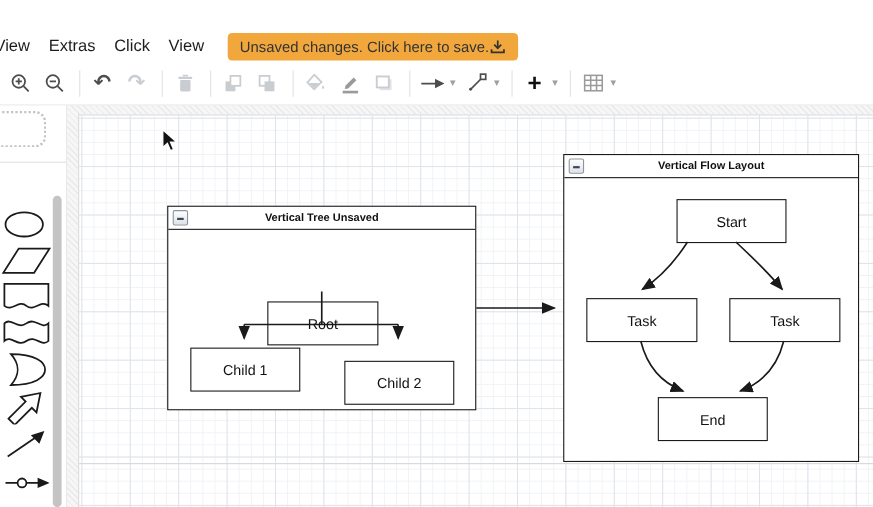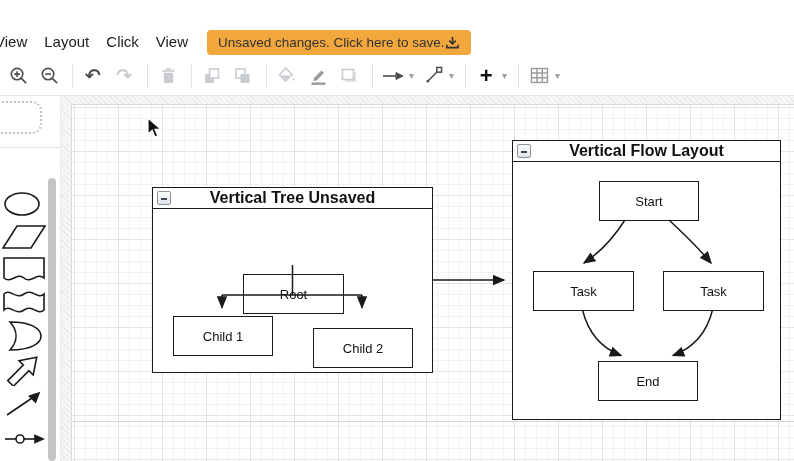--- a/index.html
+++ b/index.html
@@ -49,36 +49,36 @@
       linear-gradient(90deg, #dfe3ea 1px, transparent 1px),
       linear-gradient(#f0f2f6 1px, transparent 1px),
       linear-gradient(90deg, #f0f2f6 1px, transparent 1px);
     background-size:44px 44px,44px 44px,11px 11px,11px 11px;
     background-position:2px 2px; }
   .page-boundary { position:absolute; left:0; right:0; top:316px; height:1px; background:#d4d7db; }
 
   .dgm-container { position:absolute; background:#fff; border:1.5px solid #1a1a1a; }
   .dgm-titlebar { position:relative; height:21px; border-bottom:1.5px solid #1a1a1a;
     display:flex; align-items:center; justify-content:center; }
-  .dgm-title { font-size:16px; font-weight:600; color:#111; }
+  .dgm-title { font-size:10px; font-weight:600; color:#111; }
   .collapse-btn { position:absolute; left:4px; top:3px; width:14px; height:14px;
     border:1px solid #8d949e; background:linear-gradient(#fdfdfd,#dde3ea); border-radius:2px; }
   .collapse-btn::after { content:""; position:absolute; left:3px; top:6px; width:6px; height:2px; background:#3f4750; }
   .node { position:absolute; background:#fff; border:1.5px solid #1a1a1a;
     display:flex; align-items:center; justify-content:center; font-size:13px; color:#111; }
   .edges { position:absolute; left:0; top:0; pointer-events:none; }
   .cursor { position:absolute; left:86px; top:21px; pointer-events:none; }
 </style>
 </head>
 <body>
 
 <div class="menubar">
   <div class="menu-items">
     <span class="menu-item">View</span>
-    <span class="menu-item">Layout</span>
+    <span class="menu-item">Extras</span>
     <span class="menu-item">Click</span>
     <span class="menu-item">View</span>
   </div>
   <div class="banner">
     <span>Unsaved changes. Click here to save.</span>
     <span>
       <svg width="15" height="15" viewBox="0 0 16 16" fill="none" stroke="#333" stroke-width="1.7">
         <path d="M8 2 V9"></path>
           <path d="M4.6 6 L8 9.5 L11.4 6"></path>
           <path d="M2 10.5 V13.5 H14 V10.5"></path>
@@ -243,21 +243,21 @@
     <div class="node" style="left:90px; top:38px; width:101px; height:40px;margin-top:48px;">Root</div>
     <div class="node" style="left:20px; top:128px; width:100px; height:40px;">Child 1</div>
     <div class="node" style="left:160px; top:140px; width:100px; height:40px;">Child 2</div>
   </div>
 
   <div class="dgm-container" style="left:451px; top:44px; width:269px; height:280px;">
     <div class="dgm-titlebar">
       <span class="collapse-btn"></span>
       <span class="dgm-title">Vertical Flow Layout</span>
     </div>
-    <div class="node" style="left:86px; top:40px; width:100px; height:40px;">Start</div>
+    <div class="node" style="left:102px; top:40px; width:100px; height:40px;">Start</div>
     <div class="node" style="left:20px; top:130px; width:101px; height:40px;">Task</div>
     <div class="node" style="left:150px; top:130px; width:101px; height:40px;">Task</div>
     <div class="node" style="left:85px; top:220px; width:100px; height:40px;">End</div>
   </div>
 
   <svg class="edges" width="733" height="365" viewBox="0 0 733 365">
     <defs>
       <marker id="arw" markerWidth="9" markerHeight="8" refX="7.5" refY="3.5" orient="auto">
         <path d="M0,0 L8.5,3.5 L0,7 Z" fill="#1a1a1a"></path>
       </marker>

